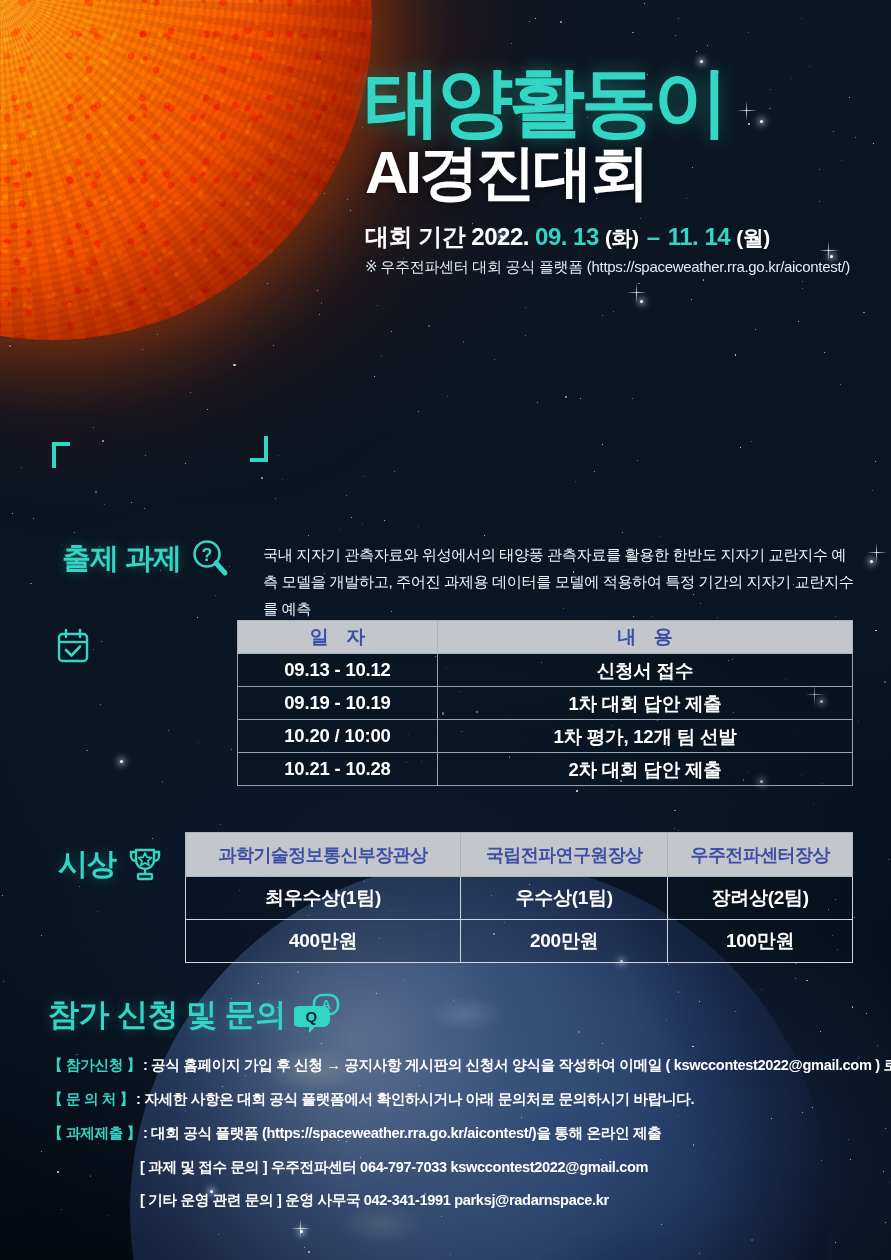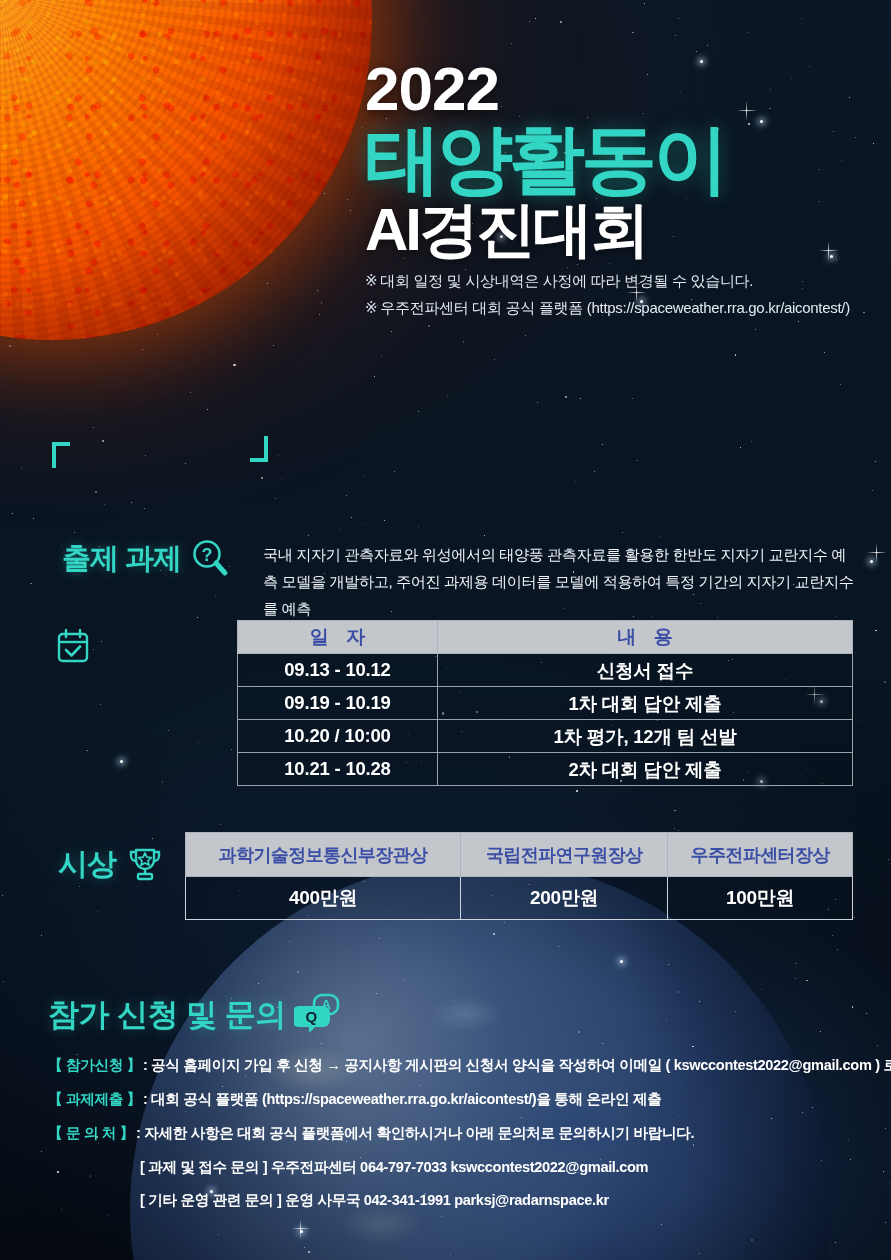--- a/index.html
+++ b/index.html
@@ -585,28 +585,33 @@
       <span class="star-cross" style="left: 828px; top: 250px; width: 1px; height: 1px;"></span>
       <span class="star-cross" style="left: 636px; top: 292px; width: 1px; height: 1px;"></span>
       <span class="star-cross" style="left: 814px; top: 694px; width: 1px; height: 1px;"></span>
       <span class="star-cross" style="left: 300px; top: 1228px; width: 1px; height: 1px;"></span>
       <span class="star-cross" style="left: 876px; top: 552px; width: 1px; height: 1px;"></span>
     </div>
 
   <div class="content">
 
     <div class="header">
-      <div class="year">2022</div>
       <div class="title-main">태양활동이</div>
       <div class="title-sub">AI경진대회</div>
 
-
-      <div class="note">
-        <span class="mk">※</span><span>대회 일정 및 시상내역은 사정에 따라 변경될 수 있습니다.</span>
+      <div class="period">
+        <span class="lbl">대회 기간</span>
+        <span class="lbl">2022.</span>
+        <span class="dt">09. 13</span>
+        <span class="dow">(화)</span>
+        <span class="dash">–</span>
+        <span class="dt">11. 14</span>
+        <span class="dow">(월)</span>
       </div>
+
       <div class="note" style="margin-top:2px">
         <span class="mk">※</span><span>우주전파센터 대회 공식 플랫폼 (https://spaceweather.rra.go.kr/aicontest/)</span>
       </div>
     </div>
 
     <div class="disaster">
       <div class="disaster-name">
         <span class="brk-tl"></span>
         <span class="brk-br"></span>
       </div>
@@ -689,20 +694,25 @@
       <table class="tbl-awards">
         <thead>
           <tr>
             <th>과학기술정보통신부장관상</th>
             <th>국립전파연구원장상</th>
             <th>우주전파센터장상</th>
           </tr>
         </thead>
         <tbody id="awards-body">
             <tr>
+              <td>최우수상(1팀)</td>
+              <td>우수상(1팀)</td>
+              <td>장려상(2팀)</td>
+            </tr>
+            <tr>
               <td>400만원</td>
               <td>200만원</td>
               <td>100만원</td>
             </tr>
           </tbody>
       </table>
     </div>
 
     <div class="apply">
       <div class="sec-label">
@@ -712,21 +722,21 @@
             <rect x="20" y="3" width="24" height="19" rx="8" fill="none" stroke="#33d6c4" stroke-width="2.6"></rect>
             <text x="32" y="17" text-anchor="middle" font-size="13" font-weight="bold" fill="#33d6c4" font-family="Liberation Sans, sans-serif">A</text>
             <path d="M5 14 h24 a7 7 0 0 1 7 7 v7 a7 7 0 0 1 -7 7 h-8 l-6 6 v-6 h-10 a7 7 0 0 1 -7 -7 v-7 a7 7 0 0 1 7 -7 z" fill="#33d6c4"></path>
             <text x="17" y="30" text-anchor="middle" font-size="15" font-weight="bold" fill="#0c2230" font-family="Liberation Sans, sans-serif">Q</text>
           </svg>
         </span>
       </div>
 
       <div class="apply-lines" id="apply-lines">
           <div class="ln"><span class="tag">【 참가신청 】</span><span>: 공식 홈페이지 가입 후 신청 → 공지사항 게시판의 신청서 양식을 작성하여 이메일 ( kswccontest2022@gmail.com ) 로 제출</span></div>
+          <div class="ln"><span class="tag">【 문 의 처 】</span><span>: 자세한 사항은 대회 공식 플랫폼에서 확인하시거나 아래 문의처로 문의하시기 바랍니다.</span></div>
           <div class="ln"><span class="tag">【 과제제출 】</span><span>: 대회 공식 플랫폼 (https://spaceweather.rra.go.kr/aicontest/)을 통해 온라인 제출</span></div>
-          <div class="ln"><span class="tag">【 문 의 처 】</span><span>: 자세한 사항은 대회 공식 플랫폼에서 확인하시거나 아래 문의처로 문의하시기 바랍니다.</span></div>
           <div class="ln indent">[ 과제 및 접수 문의 ] 우주전파센터 064-797-7033 kswccontest2022@gmail.com</div>
           <div class="ln indent">[ 기타 운영 관련 문의 ] 운영 사무국 042-341-1991 parksj@radarnspace.kr</div>
         </div>
     </div>
 
   </div>
 </div>
 
 </body></html>

